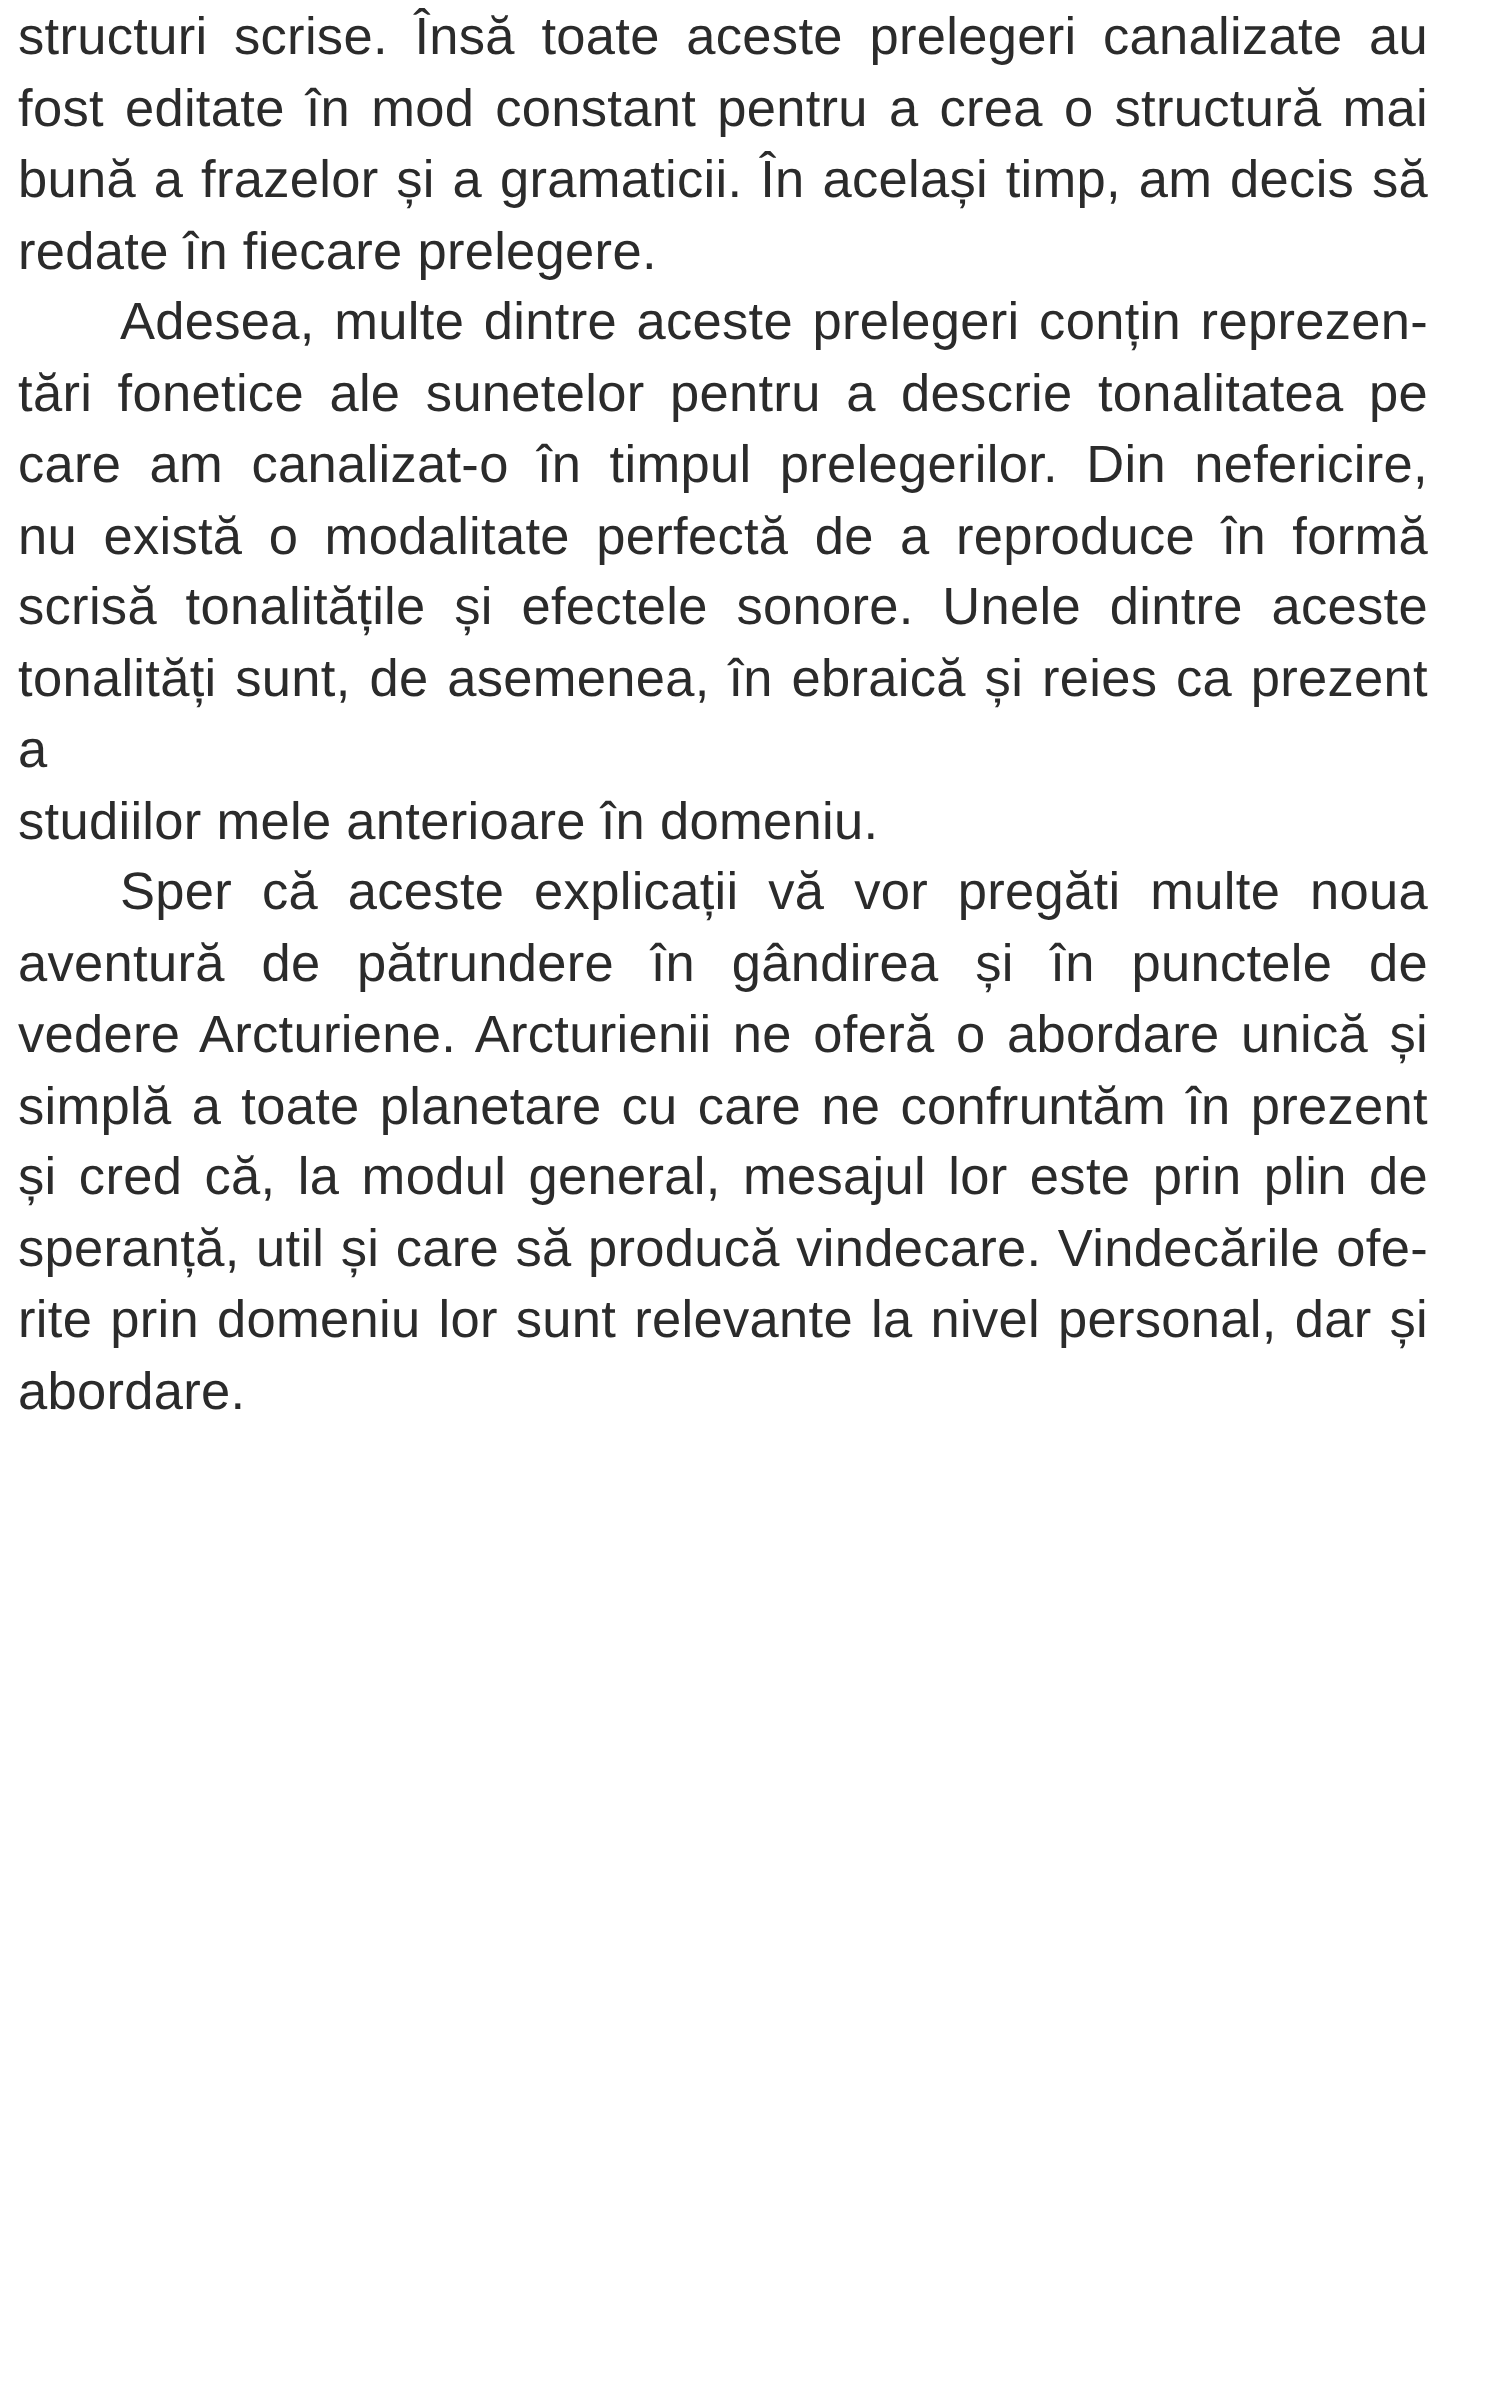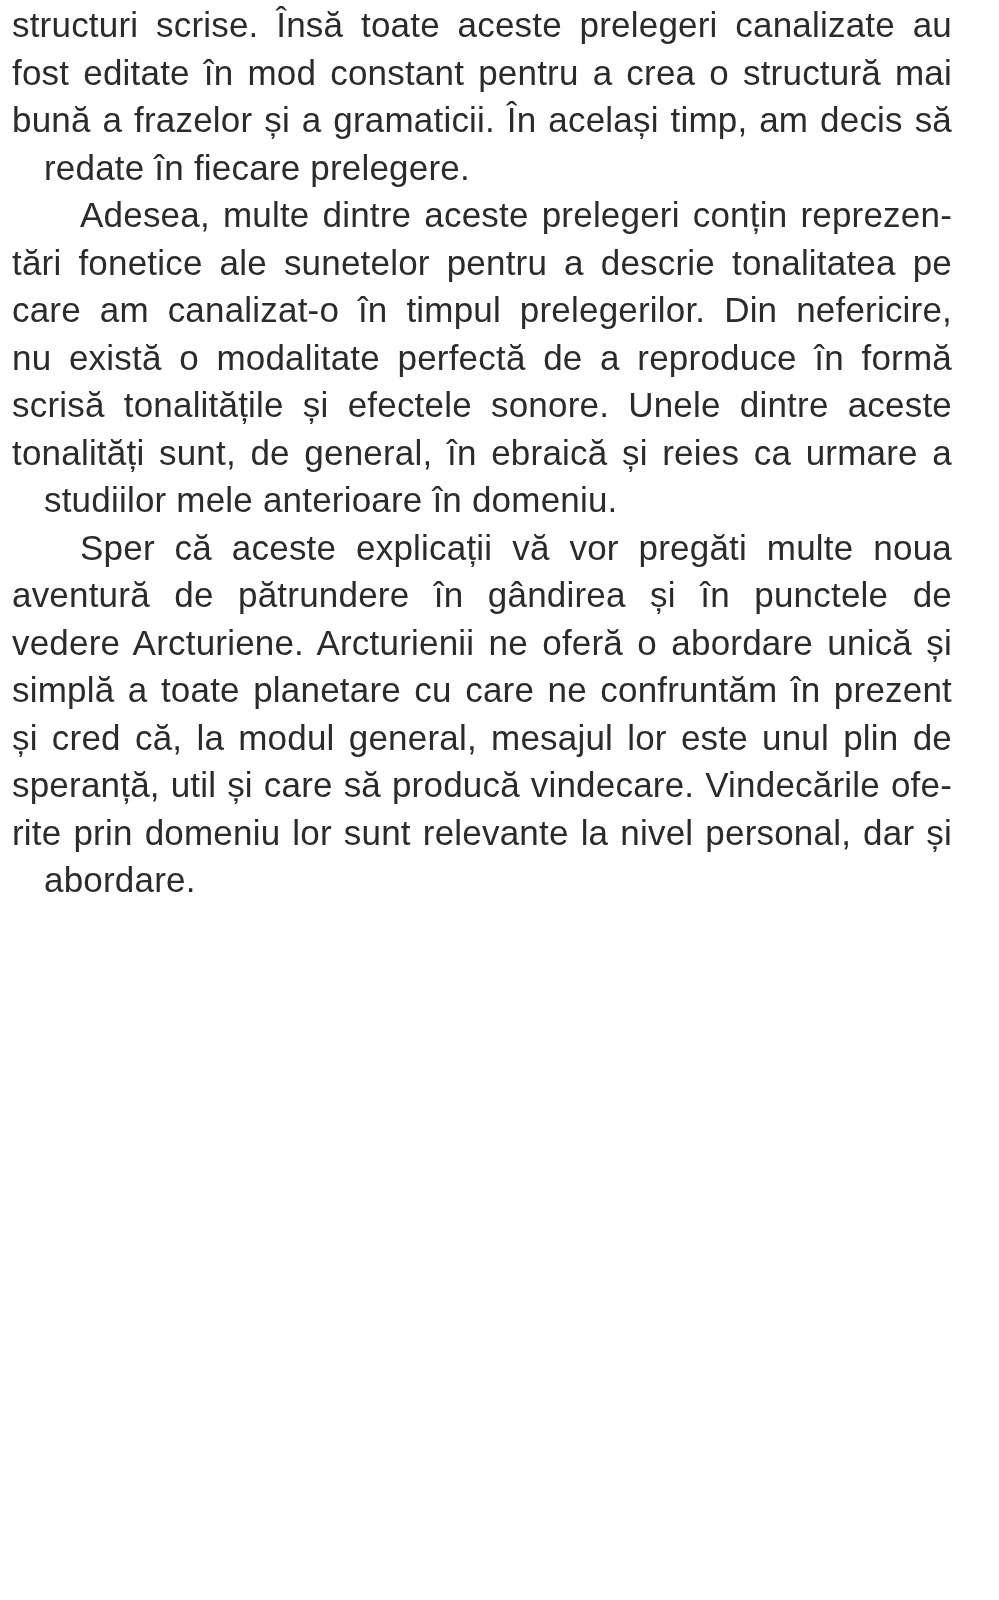--- a/index.html
+++ b/index.html
@@ -31,21 +31,20 @@
     text-align: justify;
     text-align-last: justify;
     white-space: nowrap;
     white-space: normal;
   }
   .line.indent {
     padding-left: 68px;
   }
   .line.end {
     text-align-last: left;
-    margin-left: 32px;
   }
   .footer {
     position: absolute;
     left: 13px;
     top: 1542px;
     width: 940px;
     font-size: 35px;
     line-height: 48px;
     display: flex;
     align-items: baseline;
@@ -63,27 +62,27 @@
   <div class="text-block">
     <p class="line">structuri scrise. Însă toate aceste prelegeri canalizate au</p>
     <p class="line">fost editate în mod constant pentru a crea o structură mai</p>
     <p class="line">bună a frazelor și a gramaticii. În același timp, am decis să</p>
     <p class="line end">redate în fiecare prelegere.</p>
     <p class="line indent">Adesea, multe dintre aceste prelegeri conțin reprezen-</p>
     <p class="line">tări fonetice ale sunetelor pentru a descrie tonalitatea pe</p>
     <p class="line">care am canalizat-o în timpul prelegerilor. Din nefericire,</p>
     <p class="line">nu există o modalitate perfectă de a reproduce în formă</p>
     <p class="line">scrisă tonalitățile și efectele sonore. Unele dintre aceste</p>
-    <p class="line">tonalități sunt, de general, în ebraică și reies ca urmare a</p>
+    <p class="line">tonalități sunt, de asemenea, în ebraică și reies ca prezent a</p>
     <p class="line end">studiilor mele anterioare în domeniu.</p>
     <p class="line indent">Sper că aceste explicații vă vor pregăti multe noua</p>
     <p class="line">aventură de pătrundere în gândirea și în punctele de</p>
     <p class="line">vedere Arcturiene. Arcturienii ne oferă o abordare unică și</p>
     <p class="line">simplă a toate planetare cu care ne confruntăm în prezent</p>
-    <p class="line">și cred că, la modul general, mesajul lor este unul plin de</p>
+    <p class="line">și cred că, la modul general, mesajul lor este prin plin de</p>
     <p class="line">speranță, util și care să producă vindecare. Vindecările ofe-</p>
     <p class="line">rite prin domeniu lor sunt relevante la nivel personal, dar și</p>
     <p class="line end">abordare.</p>
   </div>
 
   <div class="footer">
     <span class="pagenum">18</span>
     <span class="author">David K. Miller</span>
   </div>
 

